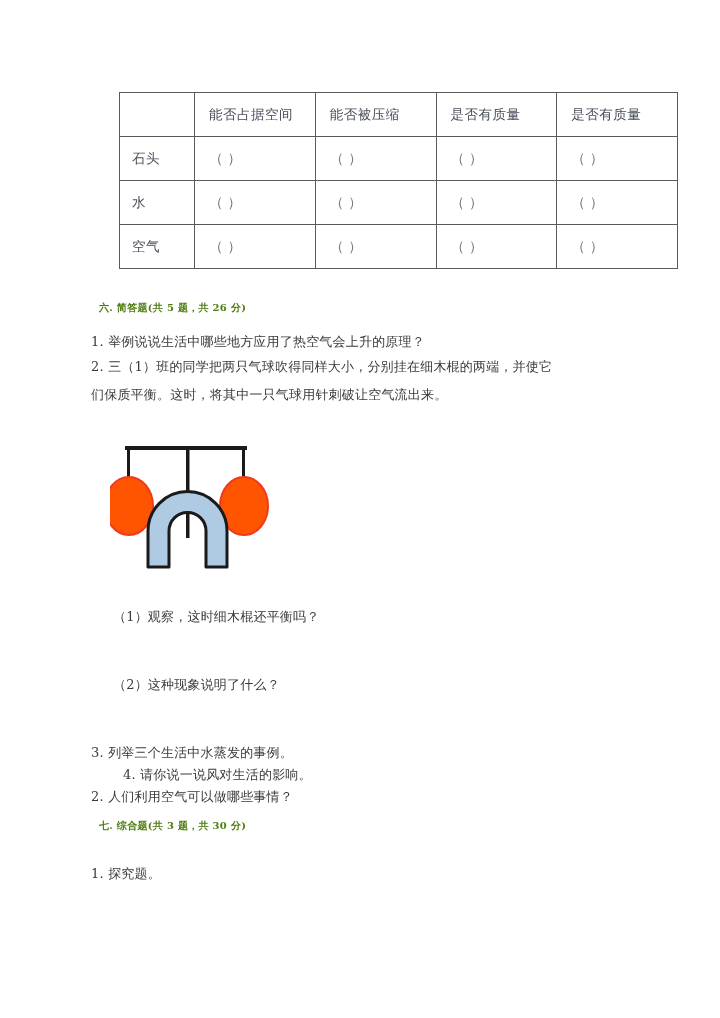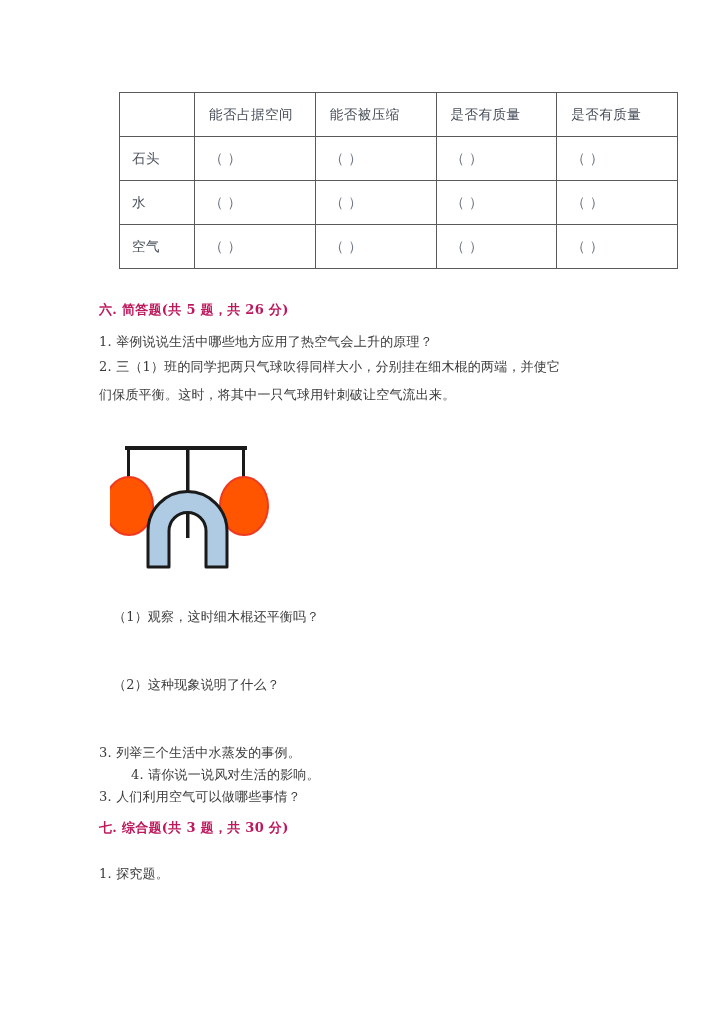--- a/index.html
+++ b/index.html
@@ -53,29 +53,29 @@
     display: inline-block;
     color: #6b7280;
     font-size: 14px;
     letter-spacing: 0px;
   }
 
   
   .sec-head {
     position: absolute;
     left: 99px;
-    font-size: 13px;
+    font-size: 10px;
     font-weight: bold;
-    color: #be185d;
+    color: #4d7c0f;
     letter-spacing: 0.3px;
     white-space: nowrap;
   }
   .qline {
     position: absolute;
-    left: 99px;
+    left: 91px;
     font-size: 13px;
     color: #3a3a3a;
     letter-spacing: 0.2px;
     white-space: nowrap;
   }
   .qline.indent {
     left: 113px;
   }
 
   
@@ -148,18 +148,18 @@
 
       <path d="M 38 132 L 38 96 A 39.5 39.5 0 0 1 117 96 L 117 132 L 96 132 L 96 96 A 18.5 18.5 0 0 0 59 96 L 59 132 Z" fill="#AFCBE3" stroke="#1a1a1a" stroke-width="3" stroke-linejoin="round"></path>
     </svg>
   </div>
 
   <div class="qline indent" style="top:608px;">（1）观察，这时细木棍还平衡吗？</div>
   <div class="qline indent" style="top:676px;">（2）这种现象说明了什么？</div>
 
   <div class="qline" style="top:744px;">3. 列举三个生活中水蒸发的事例。</div>
   <div class="qline" style="top:766px;margin-left:32px;">4. 请你说一说风对生活的影响。</div>
-  <div class="qline" style="top:788px;">3. 人们利用空气可以做哪些事情？</div>
+  <div class="qline" style="top:788px;">2. 人们利用空气可以做哪些事情？</div>
 
   <div class="sec-head" style="top:819px;">七. 综合题(共 3 题，共 30 分)</div>
   <div class="qline" style="top:853px;margin-top:12px;">1. 探究题。</div>
 
 </div>
 
 </body></html>

